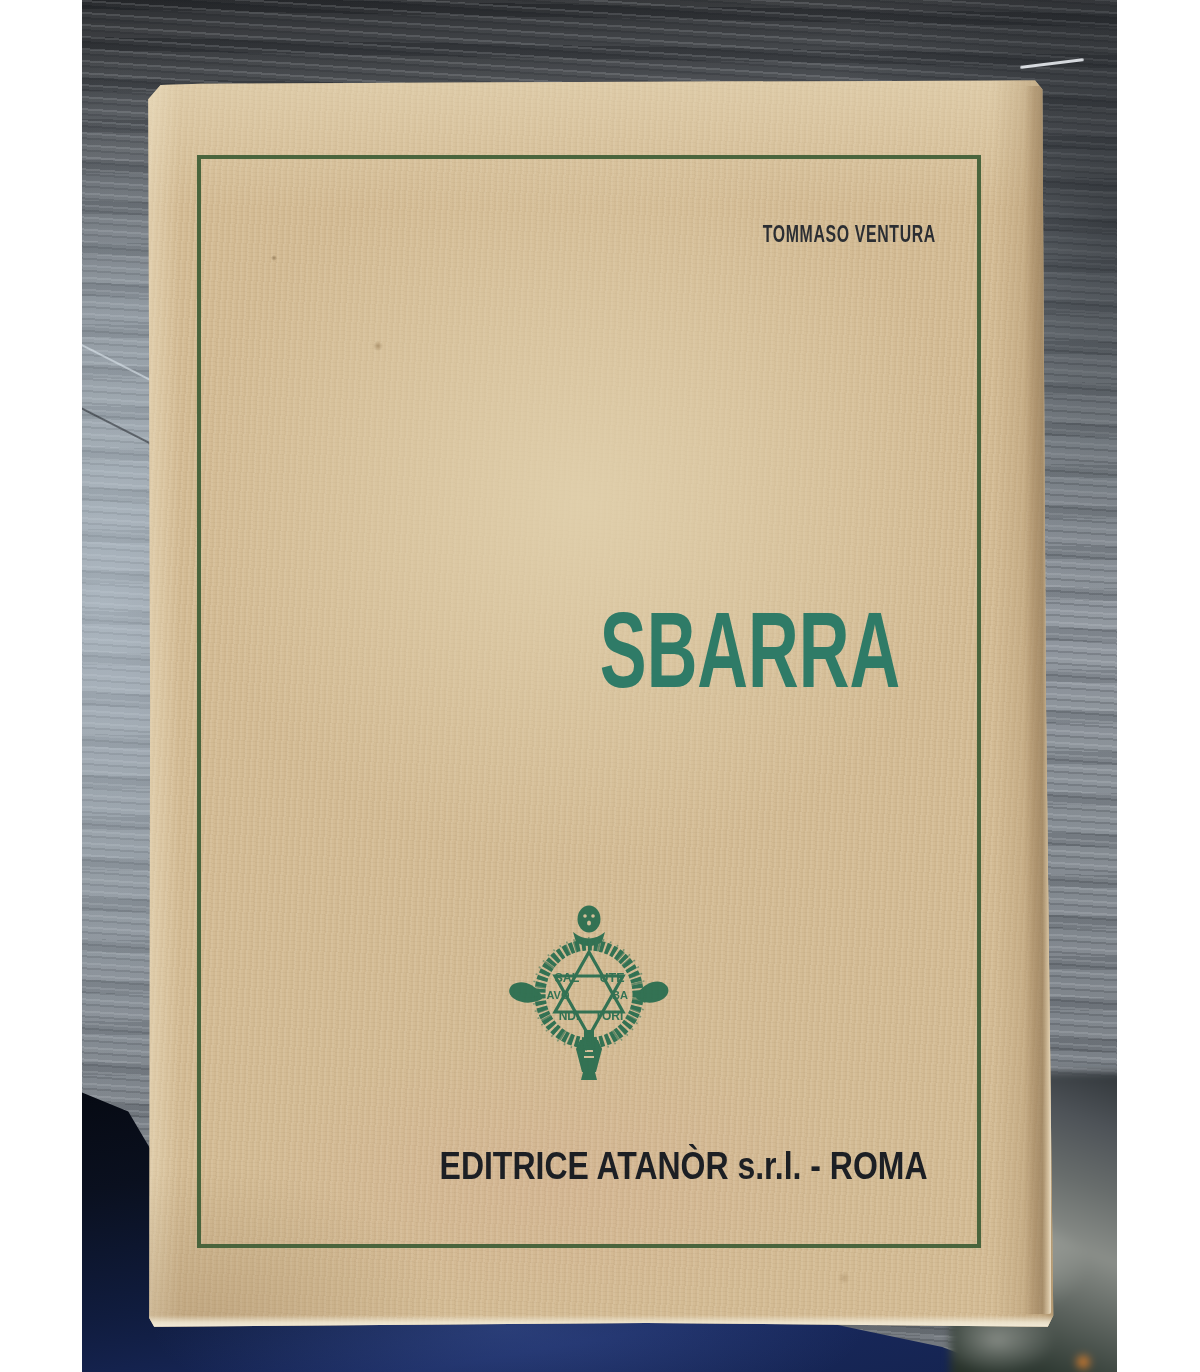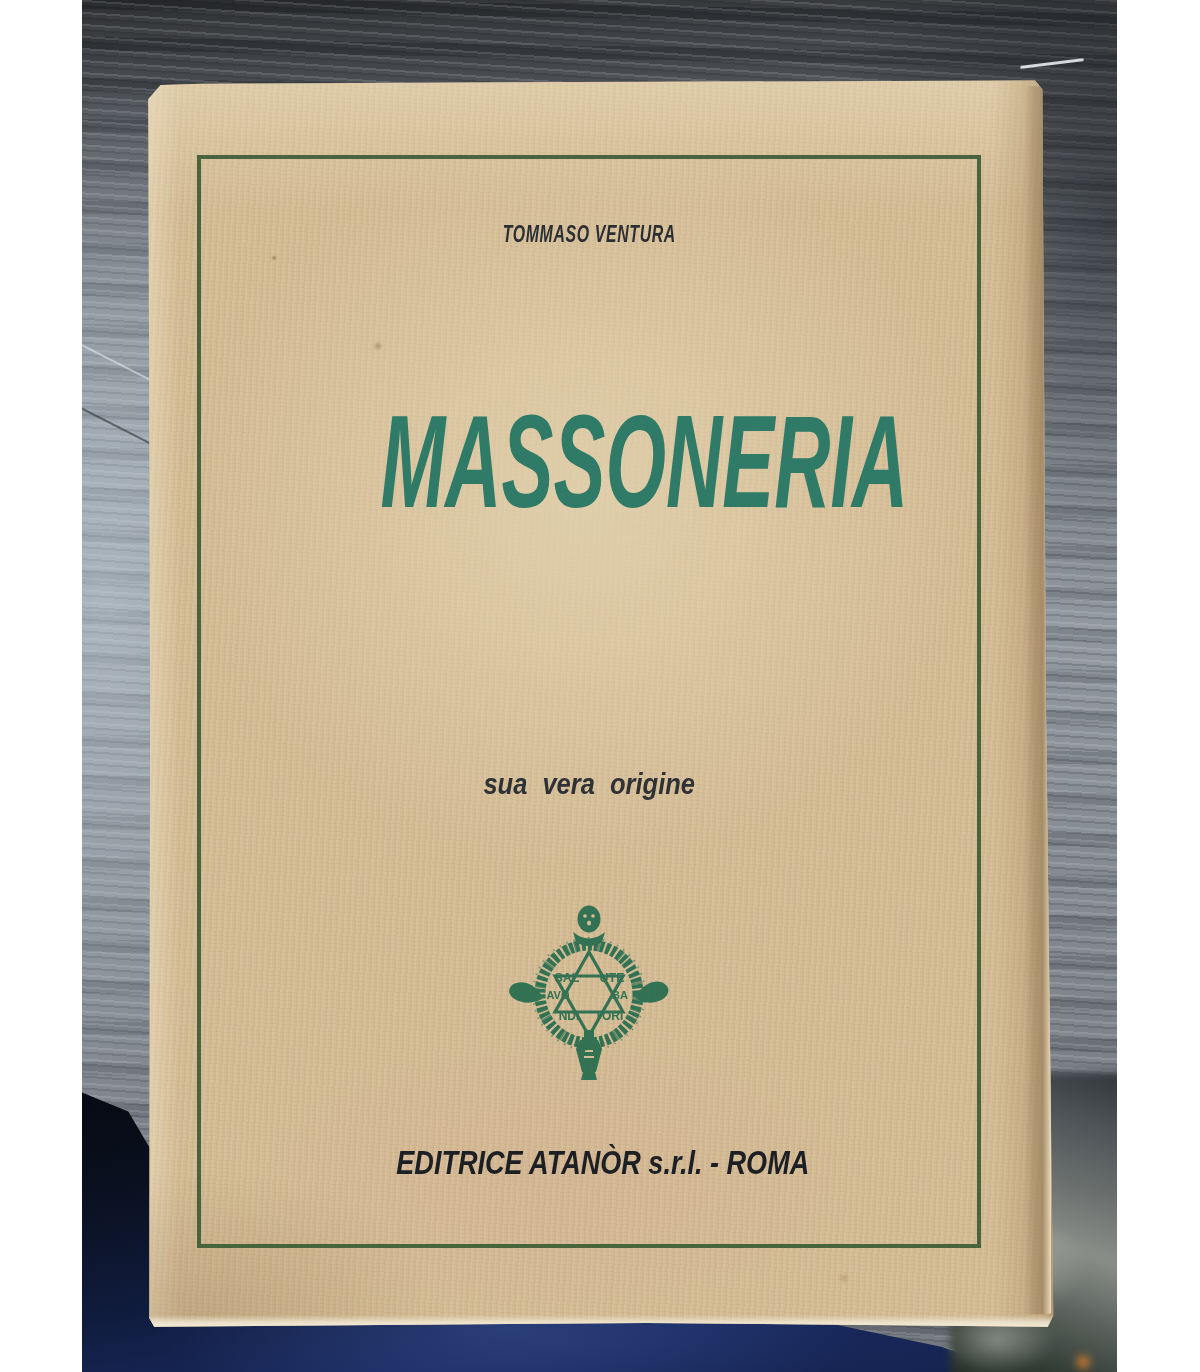--- a/index.html
+++ b/index.html
@@ -68,33 +68,33 @@
   }
   .page-edge{
     position:absolute;right:5px;top:8px;bottom:14px;width:27px;border-radius:2px;
     background:linear-gradient(90deg, rgba(0,0,0,0) 0%, rgba(128,98,64,.26) 38%, rgba(88,64,38,.24) 68%, rgba(233,218,188,.55) 90%, rgba(250,243,225,.75) 100%);
   }
   .border-frame{
     position:absolute;left:51px;top:77px;width:784px;height:1093px;
     border:4px solid #3e5e36;opacity:.93;
   }
   
-  .line{position:absolute;left:51px;width:784px;text-align:center;line-height:1;white-space:nowrap;font-style:italic;}
+  .line{position:absolute;left:51px;width:784px;text-align:right;line-height:1;white-space:nowrap;}
   .line > span{display:inline-block;transform-origin:50% 50%;}
   .t-author{top:144px;font-size:24px;font-weight:bold;color:#2b2e33;letter-spacing:1px;}
   .t-author > span{transform:scaleX(.66);}
   .t-green{color:#2f7b67;font-weight:bold;}
   .t-la{top:250px;font-size:63px;}      .t-la > span{transform:scaleX(.72);}
   .t-mass{top:318px;font-size:132px;}   .t-mass > span{transform:scaleX(.59);}
   .t-alla{top:446px;font-size:56px;}    .t-alla > span{transform:scaleX(.68);}
   .t-sbarra{top:518px;font-size:108px;} .t-sbarra > span{transform:scaleX(.65);}
   .t-sub{font-size:29px;font-weight:bold;color:#2e3237;word-spacing:9px;}
   .t-sub > span{transform:scaleX(.88);}
   .t-sub1{top:692px;} .t-sub2{top:731px;}
-  .t-pub{top:1068px;font-size:33px;font-weight:bold;color:#1c1f24;padding-left:27px;}
+  .t-pub{top:1068px;font-size:39px;font-weight:bold;color:#1c1f24;padding-left:27px;}
   .t-pub > span{transform:scaleX(.82);}
   
   .emblem{position:absolute;left:51px;top:824px;width:784px;text-align:center;}
   .emblem svg{display:inline-block;opacity:.92;}
   .emblem text{font-family:"Liberation Sans", sans-serif;font-weight:bold;fill:#266c4e;}
 </style>
 </head>
 <body>
 
 <div class="canvas">
@@ -107,27 +107,24 @@
     <div class="floor"></div>
 
     <div class="book">
       <div class="page-edge"></div>
       <div class="border-frame"></div>
 
       <div class="line t-author">
         <span>TOMMASO VENTURA</span>
       </div>
 
-      <div class="line t-green t-mass">
-        <span>MASSONERIA</span>
+      <div class="line t-green t-sbarra">
+        <span>SBARRA</span>
       </div>
 
-      <div class="line t-sub t-sub1">
-        <span>sua vera origine</span>
-      </div>
 
       <div class="emblem">
         <svg width="168" height="180" viewBox="0 0 168 180">
           <g fill="#266c4e" stroke="none">
 
             <ellipse cx="84" cy="17" rx="11.5" ry="13.5"></ellipse>
             <path d="M68,30 Q84,43 100,30 L97,40 Q84,48 71,40 Z"></path>
 
             <path d="M36,92 C28,81 16,77 7,83 C3,87 3,92 8,96 C18,103 30,101 37,97 Z"></path>
             <path d="M132,92 C140,80 154,76 161,83 C165,87 164,93 158,97 C148,103 136,101 131,96 Z"></path>

